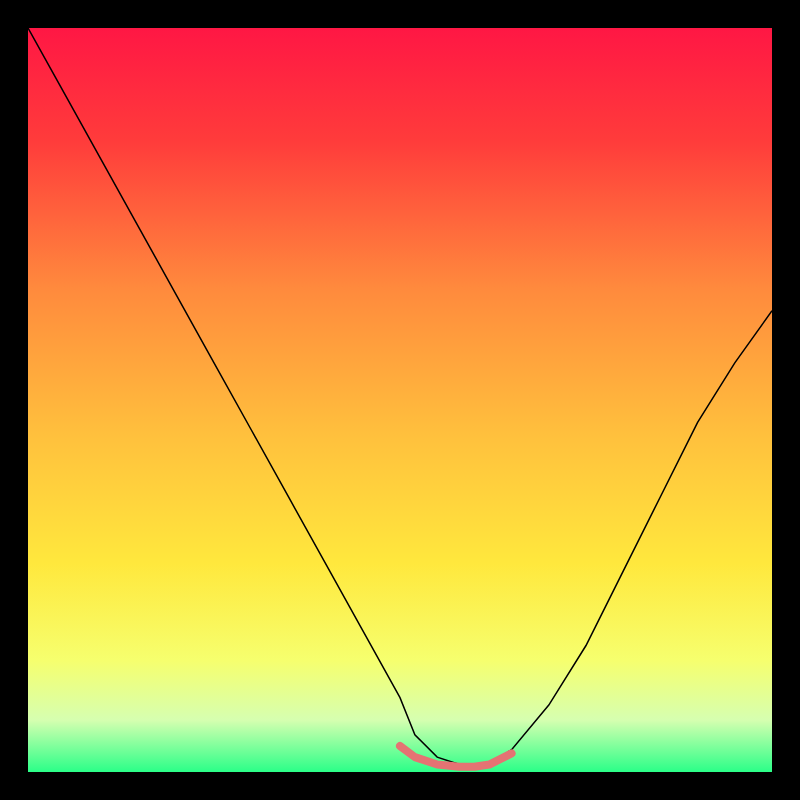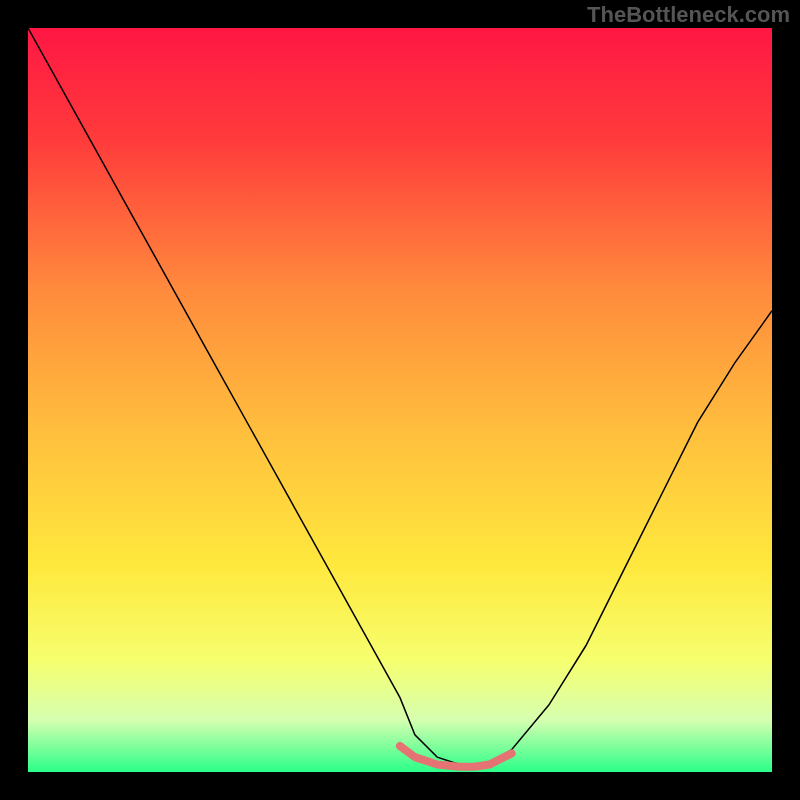--- a/index.html
+++ b/index.html
@@ -37,21 +37,20 @@
     position: absolute;
     inset: 0;
     width: 100%;
     height: 100%;
   }
 </style>
 </head>
 <body>
 
 <div class="container">
-  <div class="watermark">TheBottleneck.com</div>
   <div class="plot-area">
     <svg class="gradient-bg" viewBox="0 0 100 100" preserveAspectRatio="none">
       <defs>
         <linearGradient id="bg-grad" x1="0" y1="0" x2="0" y2="1">
             <stop offset="0%" stop-color="#ff1744"></stop>
             <stop offset="15%" stop-color="#ff3b3b"></stop>
             <stop offset="35%" stop-color="#ff8a3d"></stop>
             <stop offset="55%" stop-color="#ffc13d"></stop>
             <stop offset="72%" stop-color="#ffe83d"></stop>
             <stop offset="85%" stop-color="#f6ff6e"></stop>

